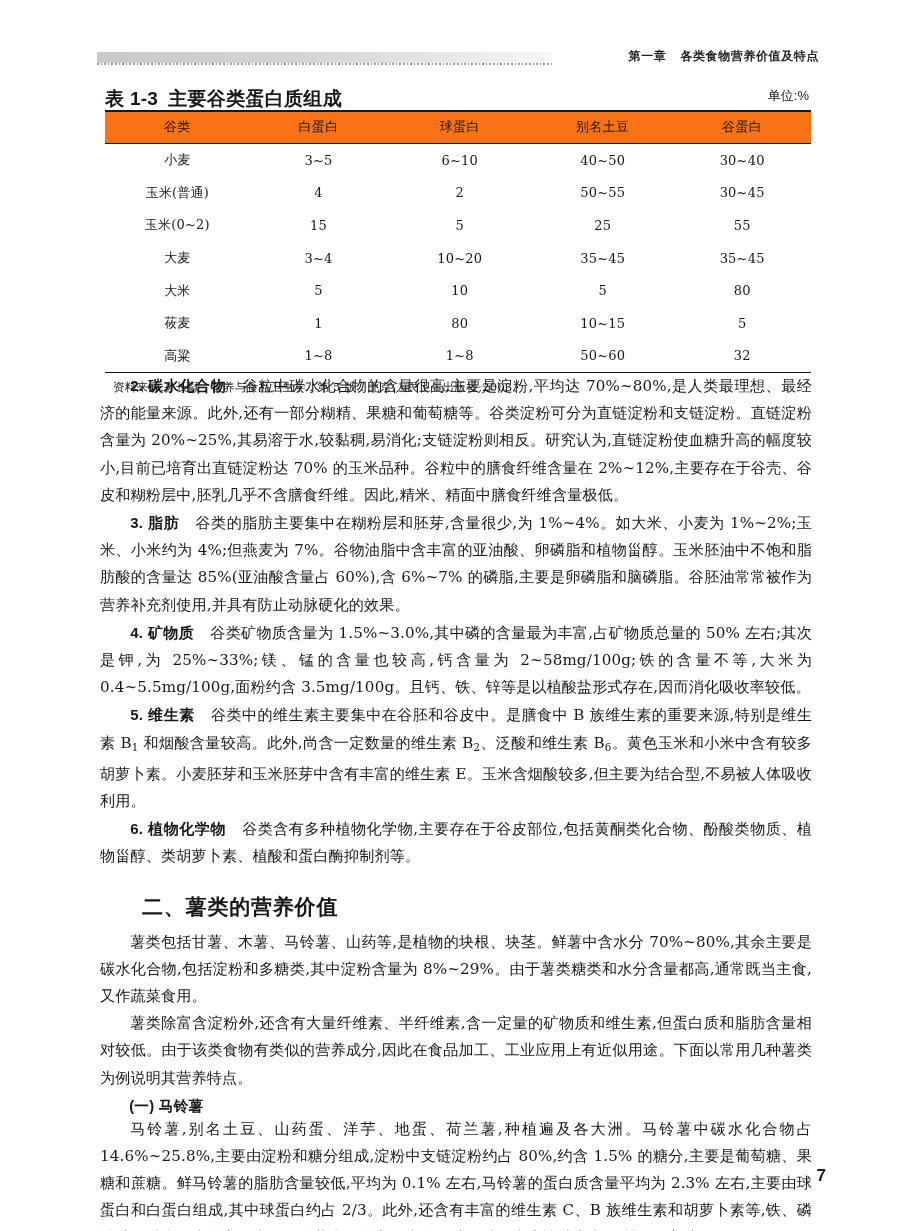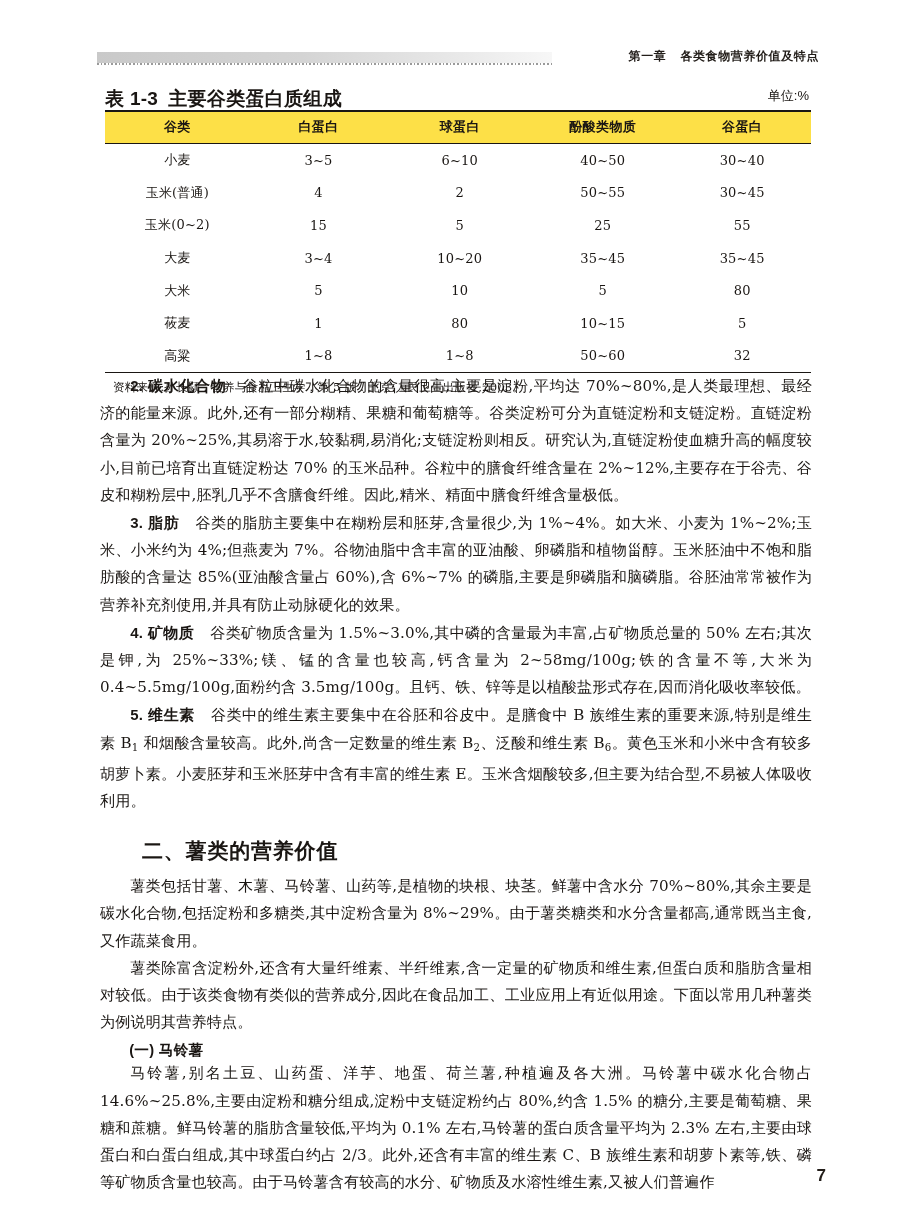--- a/index.html
+++ b/index.html
@@ -85,24 +85,24 @@
     font-family: Liberation Sans, sans-serif;
     color: #1a1613;
   }
 
   table.data {
     width: 100%;
     border-collapse: collapse;
     font-size: 13px;
   }
   table.data thead th {
-    background: #fde047;
+    background: #f97316;
     border-top: 2.2px solid #1a1613;
     border-bottom: 1.1px solid #1a1613;
-    font-weight: bold;
+    font-weight: normal;
     font-family: "Liberation Sans", "DejaVu Sans", sans-serif;
     font-size: 13px;
     padding: 6px 0 7px 0;
     text-align: center;
     letter-spacing: 0.4px;
   }
   table.data tbody td {
     padding: 7.3px 0 7.3px 0;
     text-align: center;
     font-size: 13px;
@@ -210,21 +210,21 @@
           <col class="c1">
           <col class="c2">
           <col class="c3">
           <col class="c4">
       </colgroup>
       <thead>
         <tr>
           <th>谷类</th>
           <th>白蛋白</th>
           <th>球蛋白</th>
-          <th>酚酸类物质</th>
+          <th>别名土豆</th>
           <th>谷蛋白</th>
         </tr>
       </thead>
       <tbody>
         <tr>
           <td>小麦</td>
           <td>3~5</td>
           <td>6~10</td>
           <td>40~50</td>
           <td>30~40</td>
@@ -280,20 +280,21 @@
   <div class="body">
 
     <p class="para indent"><span class="runin">2. 碳水化合物</span><span class="runin-gap"></span><span>谷粒中碳水化合物的含量很高,主要是淀粉,平均达 70%~80%,是人类最理想、最经济的能量来源。此外,还有一部分糊精、果糖和葡萄糖等。谷类淀粉可分为直链淀粉和支链淀粉。直链淀粉含量为 20%~25%,其易溶于水,较黏稠,易消化;支链淀粉则相反。研究认为,直链淀粉使血糖升高的幅度较小,目前已培育出直链淀粉达 70% 的玉米品种。谷粒中的膳食纤维含量在 2%~12%,主要存在于谷壳、谷皮和糊粉层中,胚乳几乎不含膳食纤维。因此,精米、精面中膳食纤维含量极低。</span></p>
 
     <p class="para indent"><span class="runin">3. 脂肪</span><span class="runin-gap"></span><span>谷类的脂肪主要集中在糊粉层和胚芽,含量很少,为 1%~4%。如大米、小麦为 1%~2%;玉米、小米约为 4%;但燕麦为 7%。谷物油脂中含丰富的亚油酸、卵磷脂和植物甾醇。玉米胚油中不饱和脂肪酸的含量达 85%(亚油酸含量占 60%),含 6%~7% 的磷脂,主要是卵磷脂和脑磷脂。谷胚油常常被作为营养补充剂使用,并具有防止动脉硬化的效果。</span></p>
 
     <p class="para indent"><span class="runin">4. 矿物质</span><span class="runin-gap"></span><span>谷类矿物质含量为 1.5%~3.0%,其中磷的含量最为丰富,占矿物质总量的 50% 左右;其次是钾,为 25%~33%;镁、锰的含量也较高,钙含量为 2~58mg/100g;铁的含量不等,大米为 0.4~5.5mg/100g,面粉约含 3.5mg/100g。且钙、铁、锌等是以植酸盐形式存在,因而消化吸收率较低。</span></p>
 
     <p class="para indent"><span class="runin">5. 维生素</span><span class="runin-gap"></span><span>谷类中的维生素主要集中在谷胚和谷皮中。是膳食中 B 族维生素的重要来源,特别是维生素 B</span><sub>1</sub><span> 和烟酸含量较高。此外,尚含一定数量的维生素 B</span><sub>2</sub><span>、泛酸和维生素 B</span><sub>6</sub><span>。黄色玉米和小米中含有较多胡萝卜素。小麦胚芽和玉米胚芽中含有丰富的维生素 E。玉米含烟酸较多,但主要为结合型,不易被人体吸收利用。</span></p>
 
+    <p class="para indent"><span class="runin">6. 植物化学物</span><span class="runin-gap"></span><span>谷类含有多种植物化学物,主要存在于谷皮部位,包括黄酮类化合物、酚酸类物质、植物甾醇、类胡萝卜素、植酸和蛋白酶抑制剂等。</span></p>
 
     <h2 class="sec">二、薯类的营养价值</h2>
 
     <p class="para indent">薯类包括甘薯、木薯、马铃薯、山药等,是植物的块根、块茎。鲜薯中含水分 70%~80%,其余主要是碳水化合物,包括淀粉和多糖类,其中淀粉含量为 8%~29%。由于薯类糖类和水分含量都高,通常既当主食,又作蔬菜食用。</p>
 
     <p class="para indent">薯类除富含淀粉外,还含有大量纤维素、半纤维素,含一定量的矿物质和维生素,但蛋白质和脂肪含量相对较低。由于该类食物有类似的营养成分,因此在食品加工、工业应用上有近似用途。下面以常用几种薯类为例说明其营养特点。</p>
 
     <h3 class="subsec">(一) 马铃薯</h3>
 
     <p class="para indent">马铃薯,别名土豆、山药蛋、洋芋、地蛋、荷兰薯,种植遍及各大洲。马铃薯中碳水化合物占 14.6%~25.8%,主要由淀粉和糖分组成,淀粉中支链淀粉约占 80%,约含 1.5% 的糖分,主要是葡萄糖、果糖和蔗糖。鲜马铃薯的脂肪含量较低,平均为 0.1% 左右,马铃薯的蛋白质含量平均为 2.3% 左右,主要由球蛋白和白蛋白组成,其中球蛋白约占 2/3。此外,还含有丰富的维生素 C、B 族维生素和胡萝卜素等,铁、磷等矿物质含量也较高。由于马铃薯含有较高的水分、矿物质及水溶性维生素,又被人们普遍作</p>

